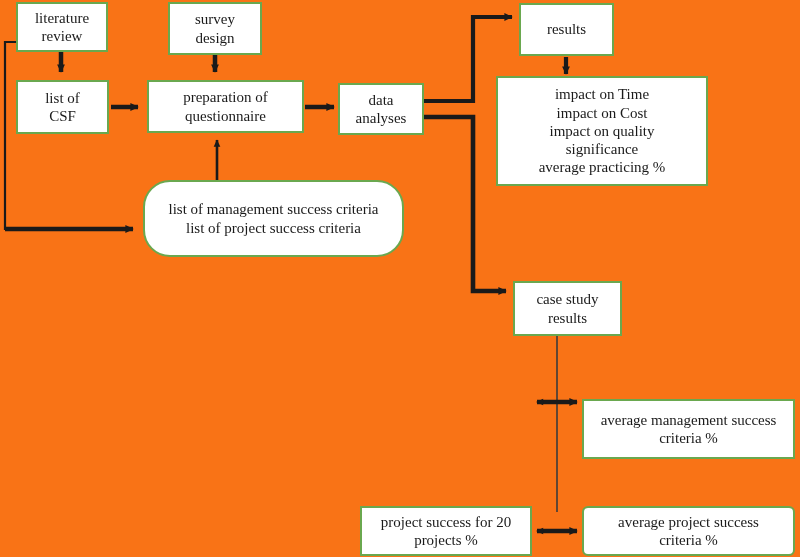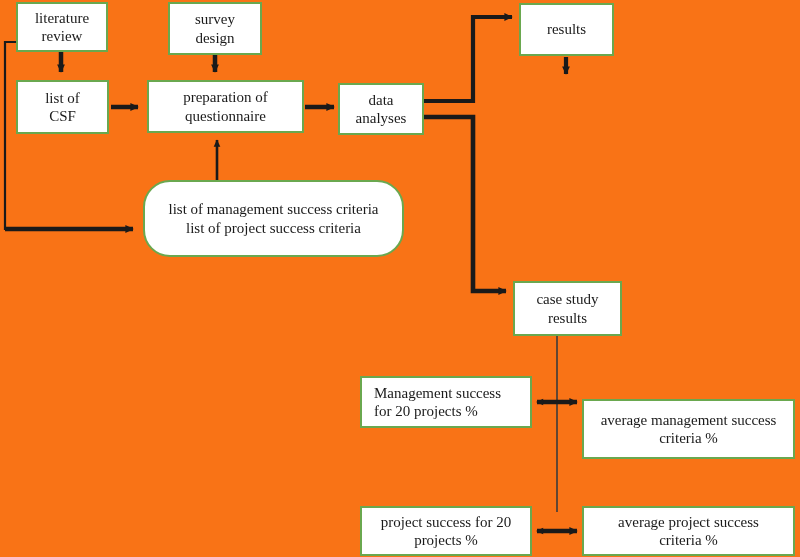--- a/index.html
+++ b/index.html
@@ -142,44 +142,47 @@
 
   <div class="node" style="left:338px; top:83px; width:86px; height:52px;">
     <span class="txt">data
 analyses</span>
   </div>
 
   <div class="node" style="left:519px; top:3px; width:95px; height:53px;">
     <span class="txt">results</span>
   </div>
 
+  <div class="node" style="left:496px; top:76px; width:212px; height:110px;">
+    <span class="txt">impact on Time
+impact on Cost
+impact on quality
+significance
+average practicing %</span>
+  </div>
 
   <div class="node" style="left:143px; top:180px; width:261px; height:77px;border-radius:27px;">
     <span class="txt">list of management success criteria
 list of project success criteria</span>
   </div>
 
   <div class="node" style="left:513px; top:281px; width:109px; height:55px;align-items:center;">
     <span class="txt">case study
 results</span>
   </div>
 
-  <div class="node left-text" style="left:360px; top:376px; width:172px; height:52px;">
-    <span class="txt">Management success
-for 20 projects %</span>
-  </div>
 
   <div class="node" style="left:582px; top:399px; width:213px; height:60px;">
     <span class="txt">average management success
 criteria %</span>
   </div>
 
   <div class="node" style="left:360px; top:506px; width:172px; height:50px;">
     <span class="txt">project success for 20
 projects %</span>
   </div>
 
-  <div class="node" style="left:582px; top:506px; width:213px; height:50px;">
+  <div class="node" style="left:582px; top:506px; width:213px; height:50px;border-radius:6px;">
     <span class="txt">average project success
 criteria %</span>
   </div>
 
 </div>
 
 </body></html>

